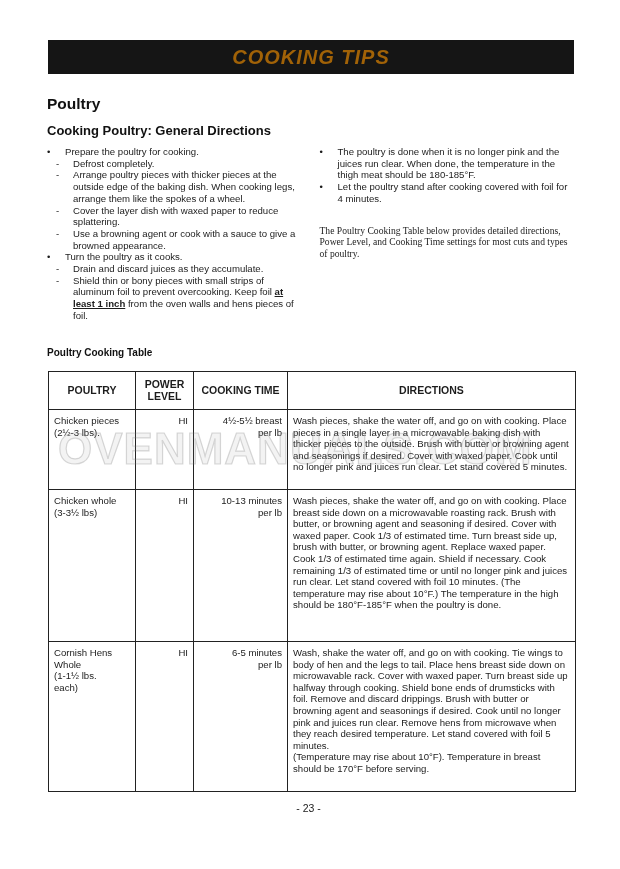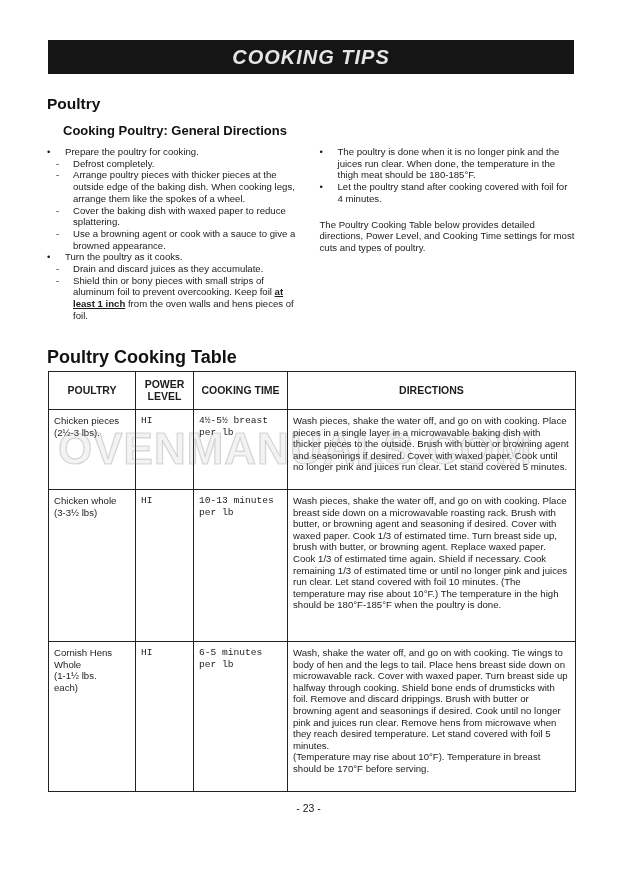--- a/index.html
+++ b/index.html
@@ -7,71 +7,71 @@
     width: 620px; height: 869px;
     background: #ffffff;
     font-family: "Liberation Sans", sans-serif;
     color: #1c1c1c;
     overflow: hidden;
   }
   .page { position: relative; width: 620px; height: 869px; }
 
   .banner {
     position: absolute; left: 48px; top: 40px; width: 526px; height: 34px;
-    background: #151515; color: #e5e5e5;
+    background: #151515; color: #a16207;
     display: flex; align-items: center; justify-content: center;
     font-size: 20px; font-weight: bold; font-style: italic;
     letter-spacing: 1px;
   }
 
   .h1 {
     position: absolute; left: 47px; top: 95px;
     font-size: 15.5px; font-weight: bold; color: #111;
   }
   .h2 {
     position: absolute; left: 47px; top: 123px;
-    font-size: 13px; font-weight: bold; color: #111; margin-left: 16px;
+    font-size: 13px; font-weight: bold; color: #111;
   }
 
   .columns {
     position: absolute; left: 47px; top: 146px; width: 528px;
     display: flex; gap: 17px;
     font-size: 9.6px; line-height: 11.7px;
   }
   .col { width: 256px; }
   .li { display: flex; }
   .li .marker { flex: 0 0 8px; }
   .li.dash { padding-left: 9px; }
   .li.dash .marker { flex: 0 0 7px; }
   .li-text { flex: 1; padding-left: 10px; }
-  .para { margin-top: 14px; }
+  .para { margin-top: 20px; font-family: Liberation Serif, serif; }
   b { font-weight: bold; text-decoration: underline; }
 
   .table-title {
     position: absolute; left: 47px; top: 347px;
-    font-size: 18px; font-weight: bold; color: #111; text-align: right;
+    font-size: 10px; font-weight: bold; color: #111; text-align: right;
   }
 
   table.cook {
     position: absolute; left: 48px; top: 371px; width: 527px;
     border-collapse: collapse;
     font-size: 9.6px; line-height: 11.6px;
     table-layout: fixed;
   }
   table.cook, table.cook th, table.cook td { border: 1px solid #222; }
   table.cook { border: 1.5px solid #222; }
   th {
     font-size: 10.5px; font-weight: bold; text-align: center;
     vertical-align: middle; height: 38px; white-space: pre-line;
     padding: 2px;
   }
   td {
     vertical-align: top; padding: 5px 5px; white-space: pre-line;
   }
-  td.c { text-align: left; font-family: Liberation Mono, monospace; }
+  td.c { text-align: right; }
   col.c1 { width: 87px; } col.c2 { width: 58px; }
   col.c3 { width: 94px; } col.c4 { width: 288px; }
   tr.r1 { height: 80px; margin-left: 38px; } tr.r2 { height: 152px; } tr.r3 { height: 150px; }
 
   .watermark {
     position: absolute; left: 58px; top: 424px; width: 510px;
     font-size: 44px; font-weight: bold; letter-spacing: 1px;
     color: rgba(140,140,140,0.10);
     -webkit-text-stroke: 1.2px rgba(120,120,120,0.28);
     white-space: nowrap; pointer-events: none;
@@ -104,21 +104,21 @@
       <div class="li dash">
         <span class="marker">-</span>
         <span class="li-text">Defrost completely.</span>
       </div>
       <div class="li dash">
         <span class="marker">-</span>
         <span class="li-text">Arrange poultry pieces with thicker pieces at the outside edge of the baking dish. When cooking legs, arrange them like the spokes of a wheel.</span>
       </div>
       <div class="li dash">
         <span class="marker">-</span>
-        <span class="li-text">Cover the baking dish with waxed paper to reduce splattering.</span>
+        <span class="li-text">Cover the layer dish with waxed paper to reduce splattering.</span>
       </div>
       <div class="li dash">
         <span class="marker">-</span>
         <span class="li-text">Use a browning agent or cook with a sauce to give a browned appearance.</span>
       </div>
       <div class="li bullet">
         <span class="marker">•</span>
         <span class="li-text">Turn the poultry as it cooks.</span>
       </div>
       <div class="li dash">

